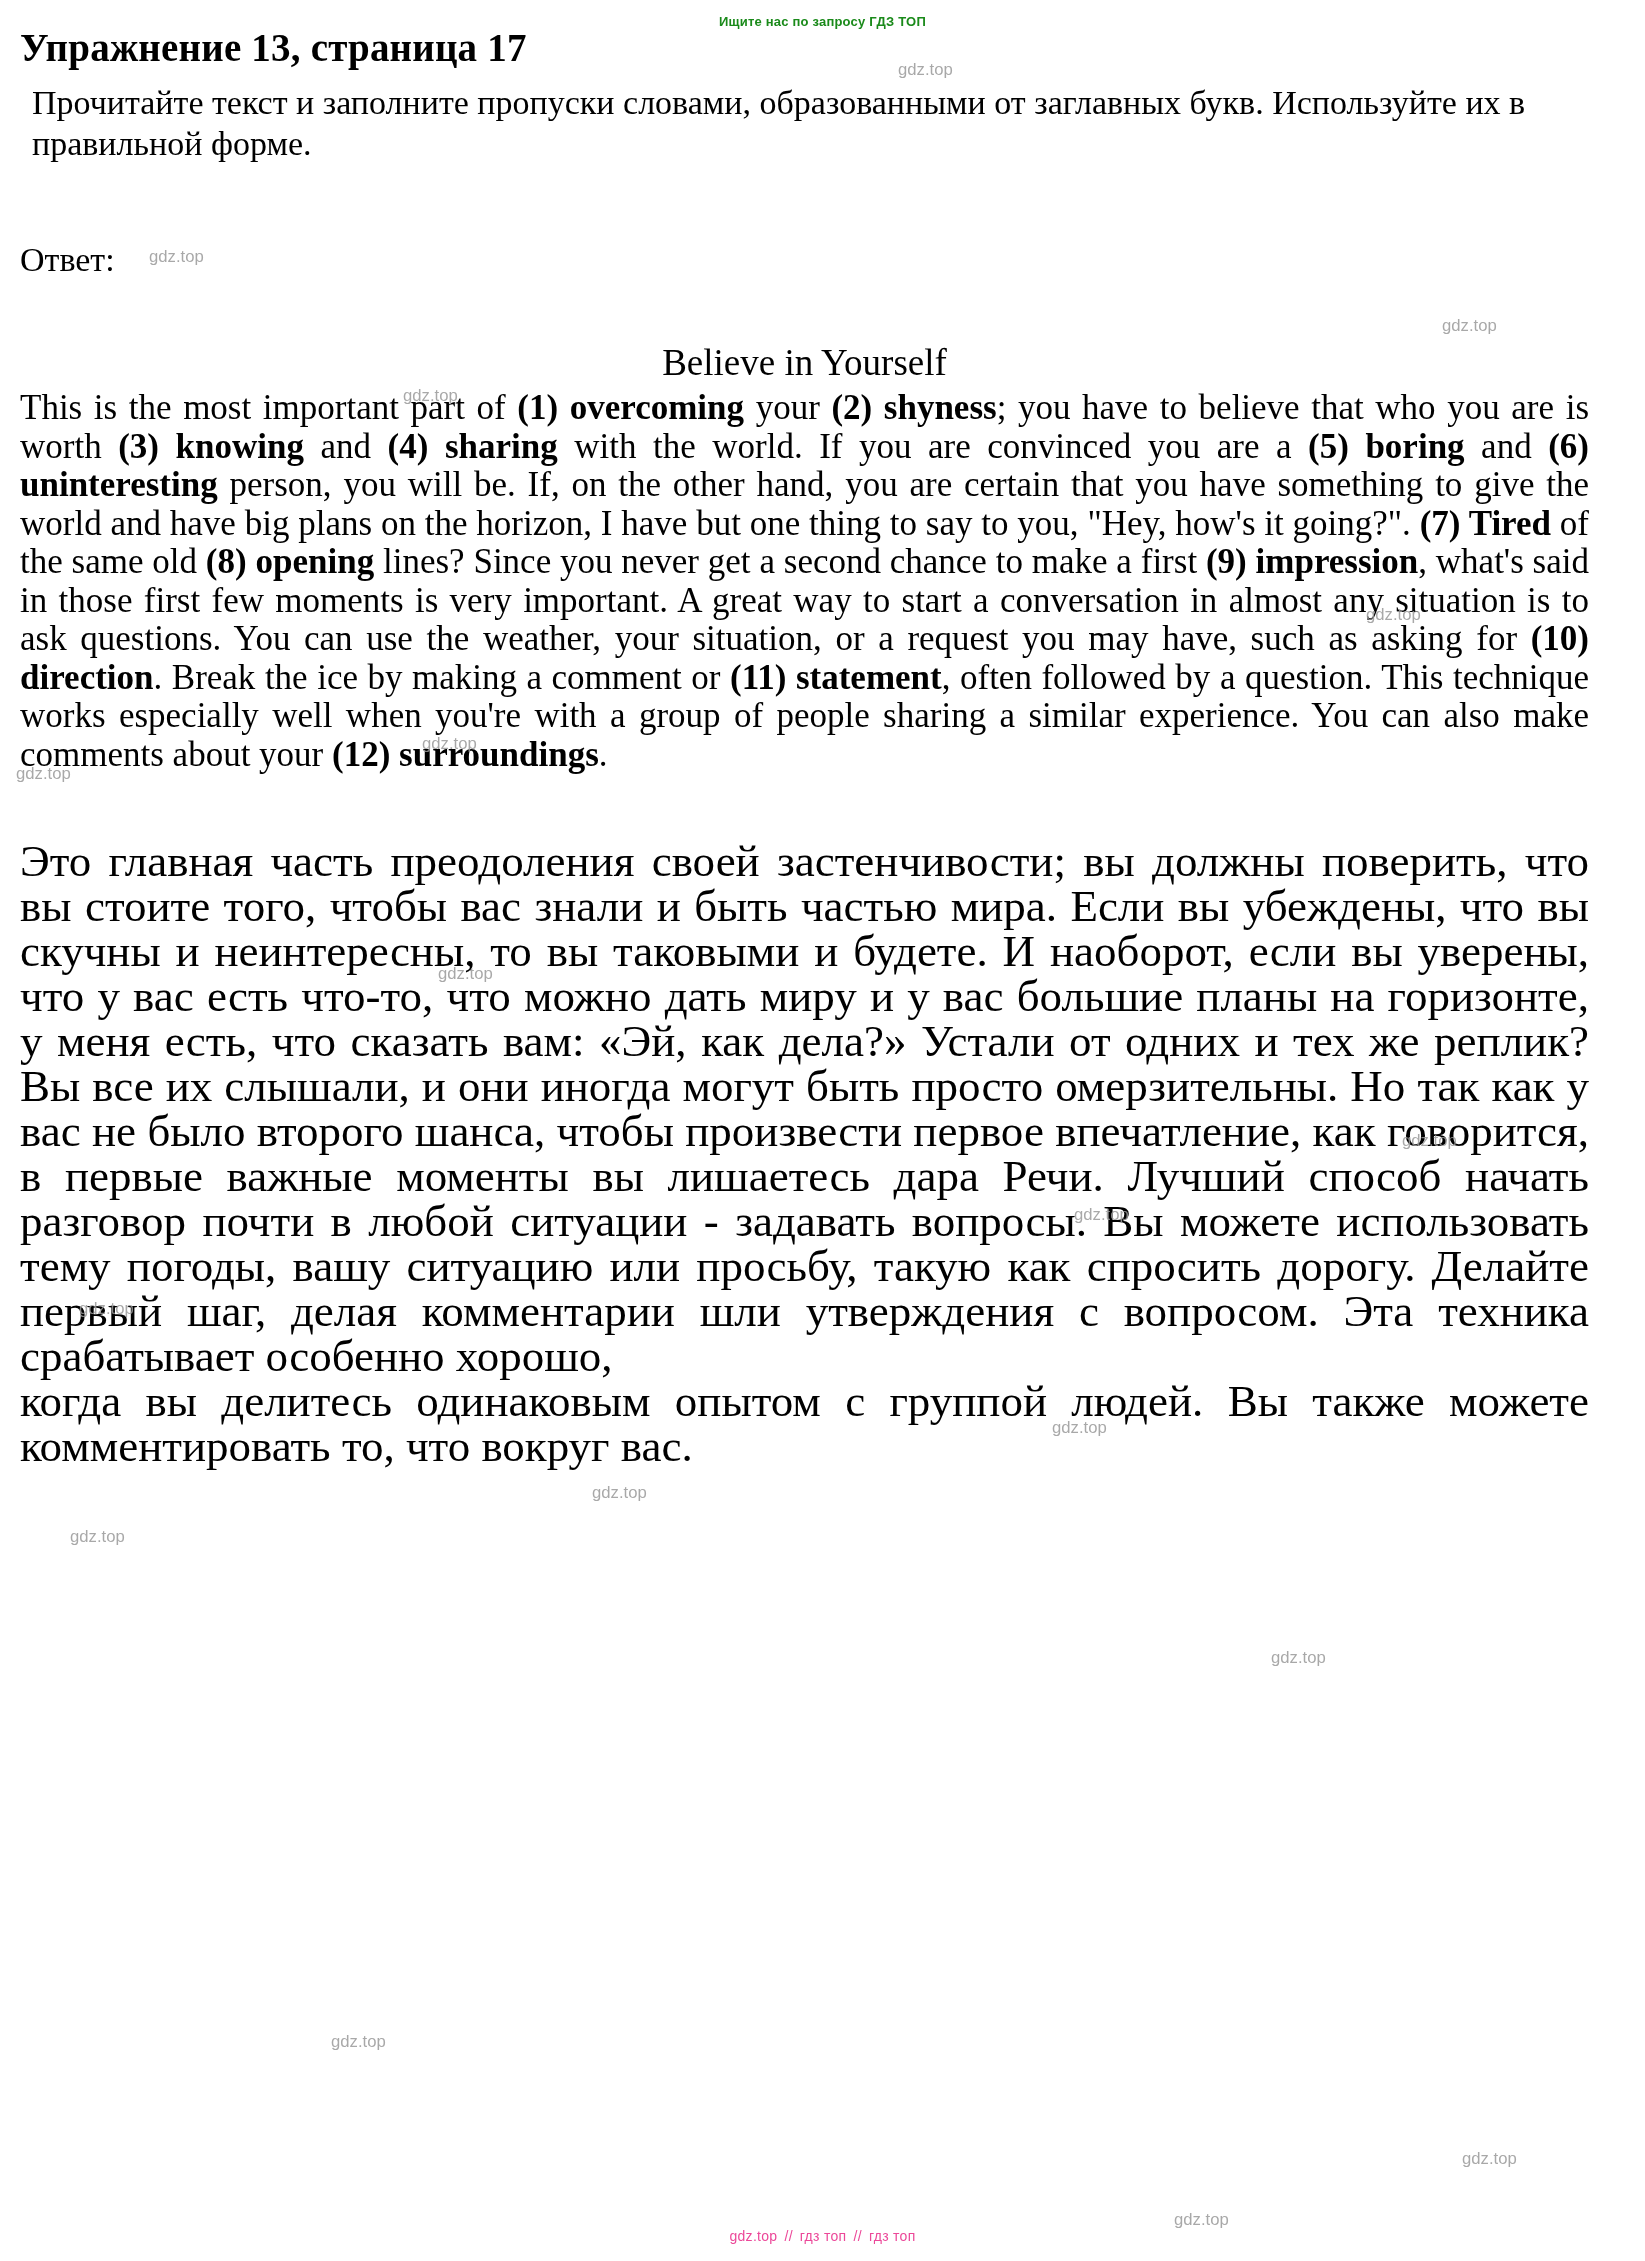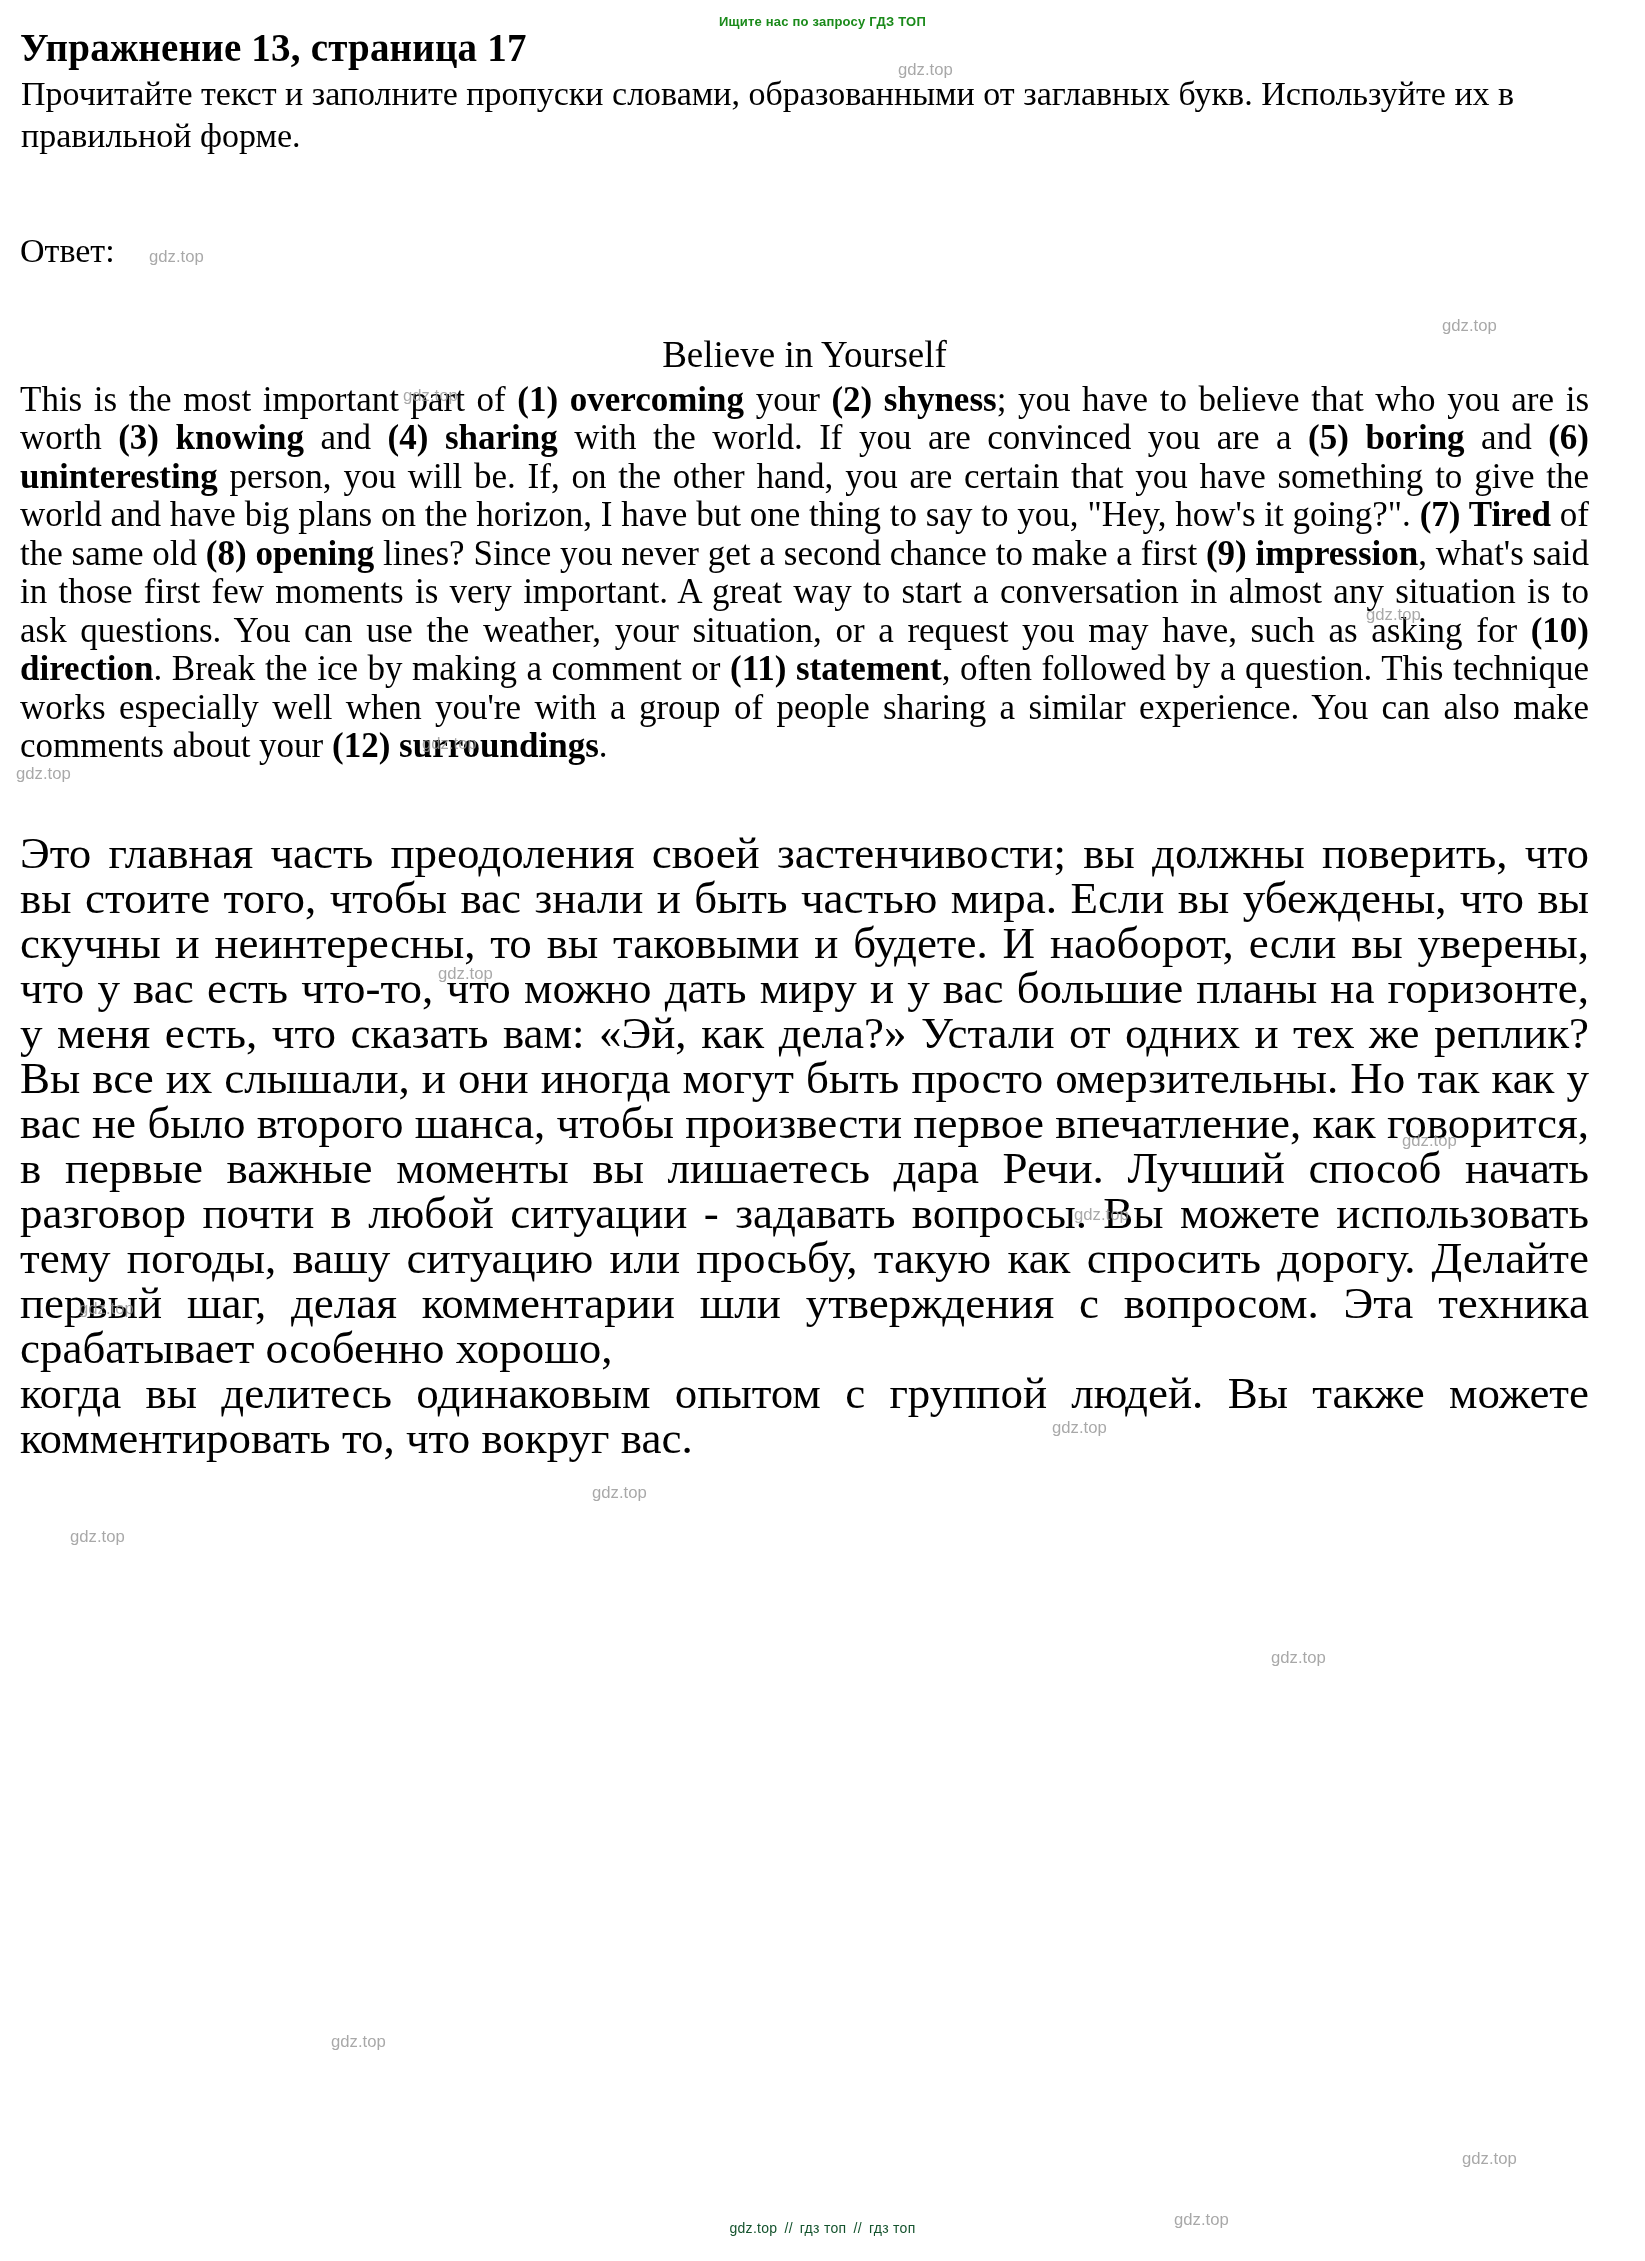--- a/index.html
+++ b/index.html
@@ -50,21 +50,21 @@
   h1.title {
     font-size: 39px;
     font-weight: bold;
     margin: 0 0 3.5px 0;
     line-height: 1.12;
     letter-spacing: 0.2px;
   }
   p.task {
     font-size: 34px;
     line-height: 1.22;
-    margin: 1px;
+    margin: 12px;
     text-align: left;
   }
 
   .answer-label {
     font-size: 34px;
     margin: 75px 0 0 0;
     line-height: 1.2;
   }
 
   h2.eng-title {
@@ -103,27 +103,27 @@
     color: #9a9a9a;
     opacity: 0.85;
     white-space: nowrap;
     pointer-events: none;
     user-select: none;
   }
 
   
   .footer {
     position: absolute;
-    bottom: 25px;
+    bottom: 17px;
     left: 0;
     width: 1645px;
     text-align: center;
     font-family: "Liberation Sans", sans-serif;
     font-size: 14px;
-    color: #14532d;
+    color: #ec4899;
     letter-spacing: 0.3px;
   }
   .footer span { margin: 0 3.5px; }
 </style>
 </head>
 <body>
 
 <div class="page">
 
   <div class="topbar">Ищите нас по запросу ГДЗ ТОП</div>

